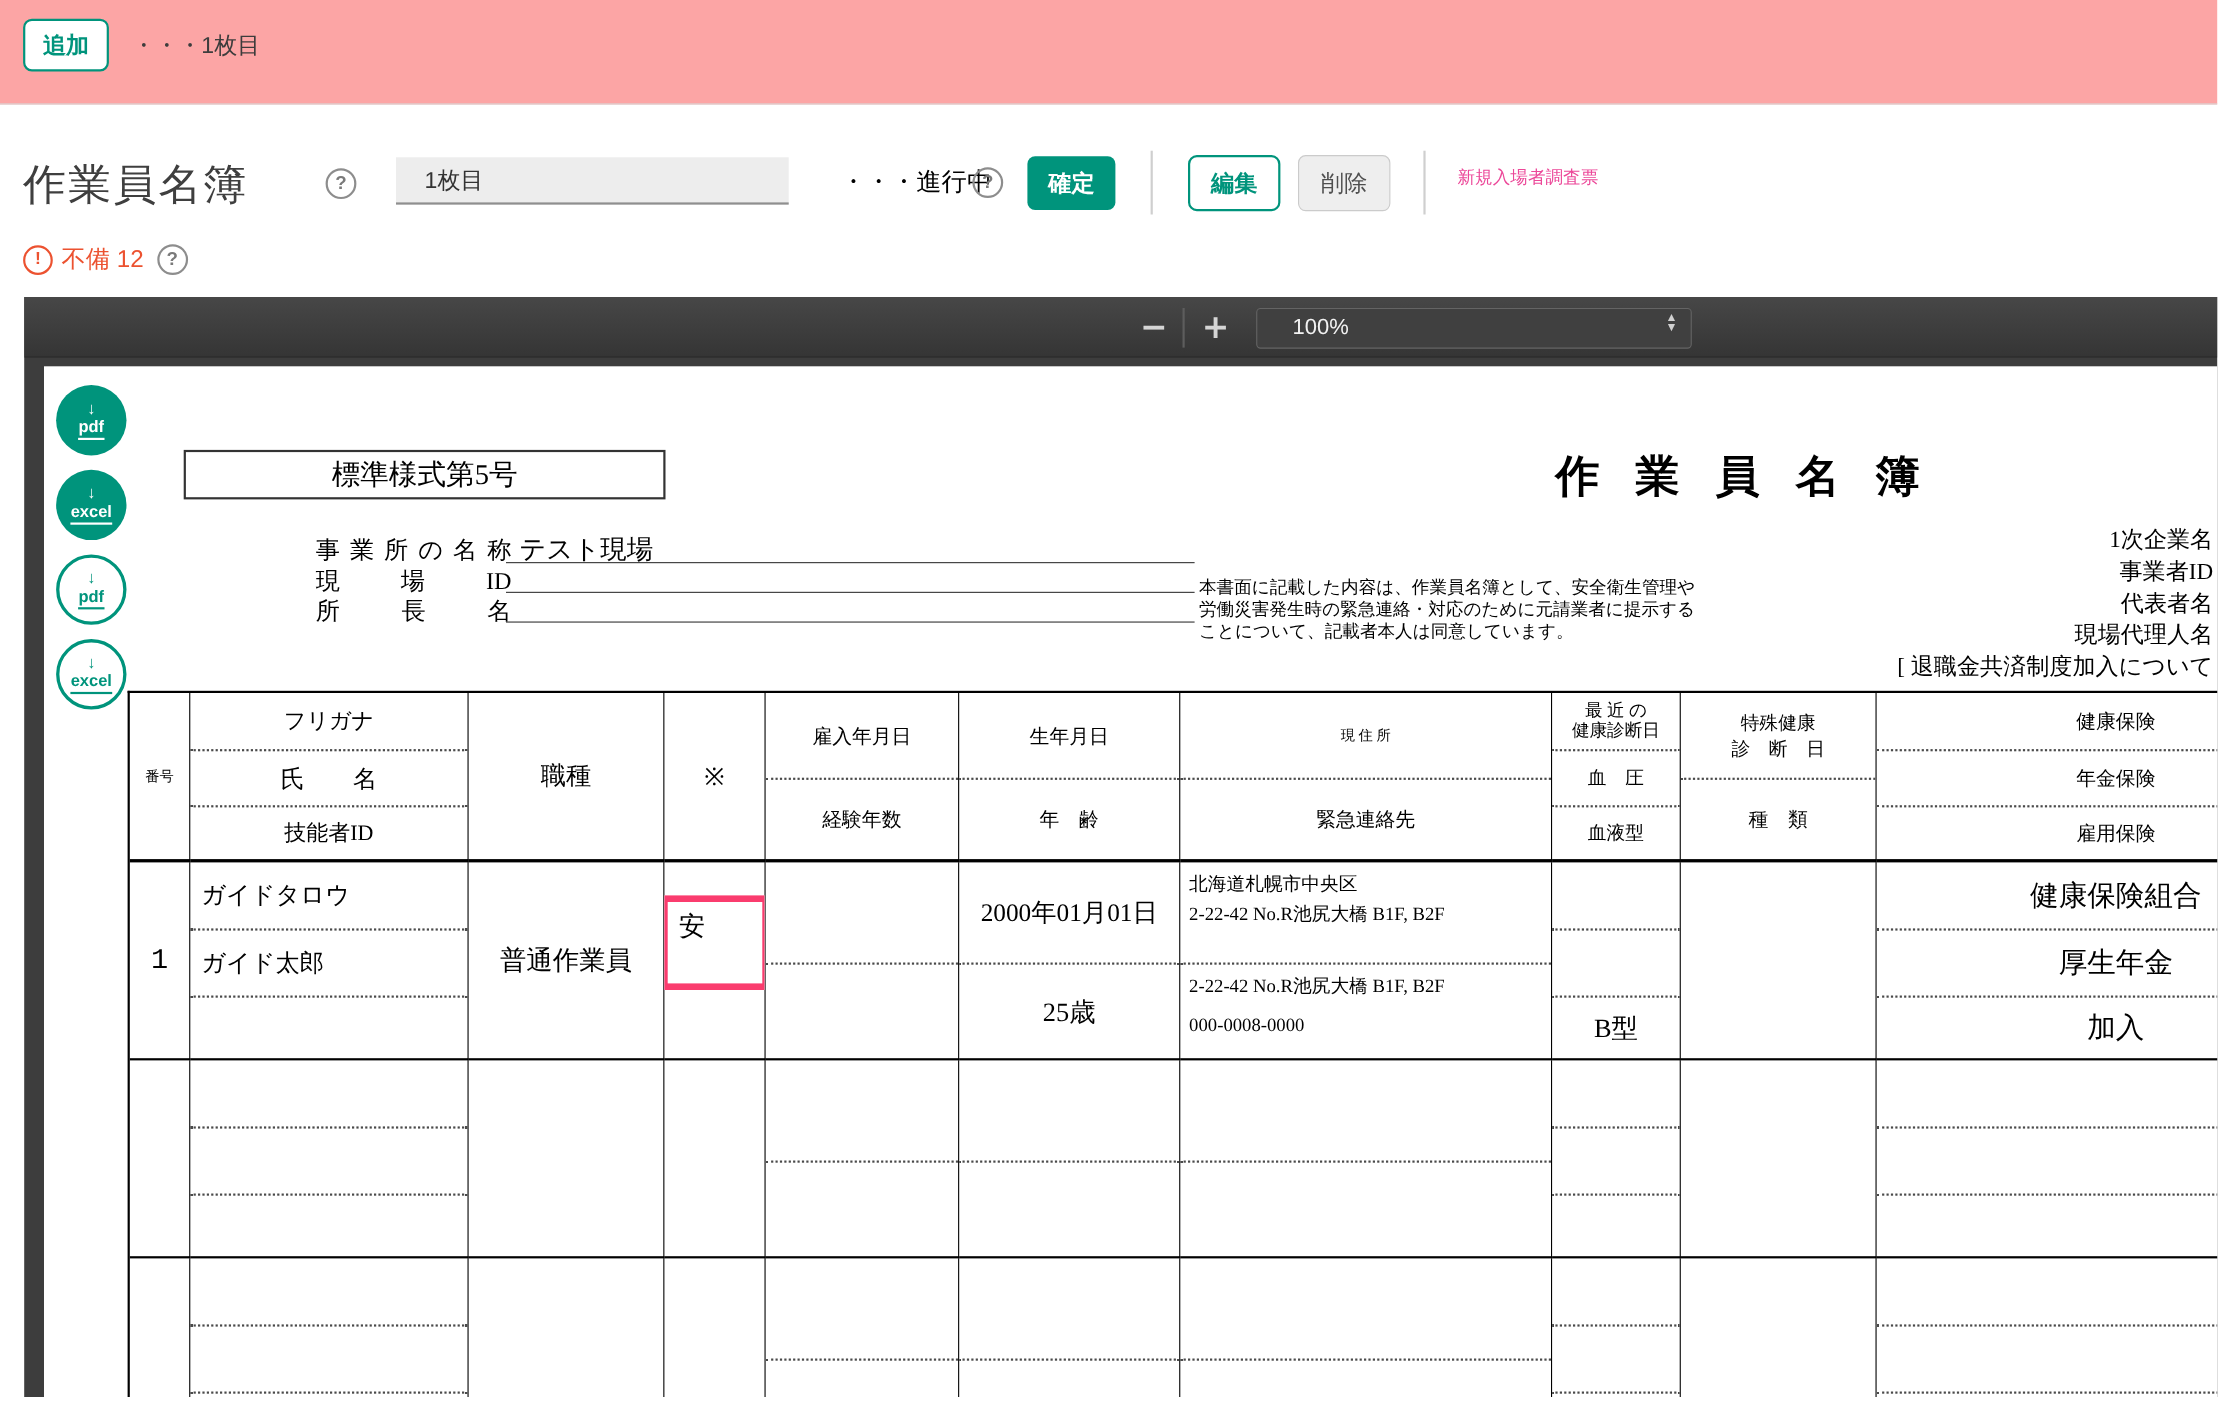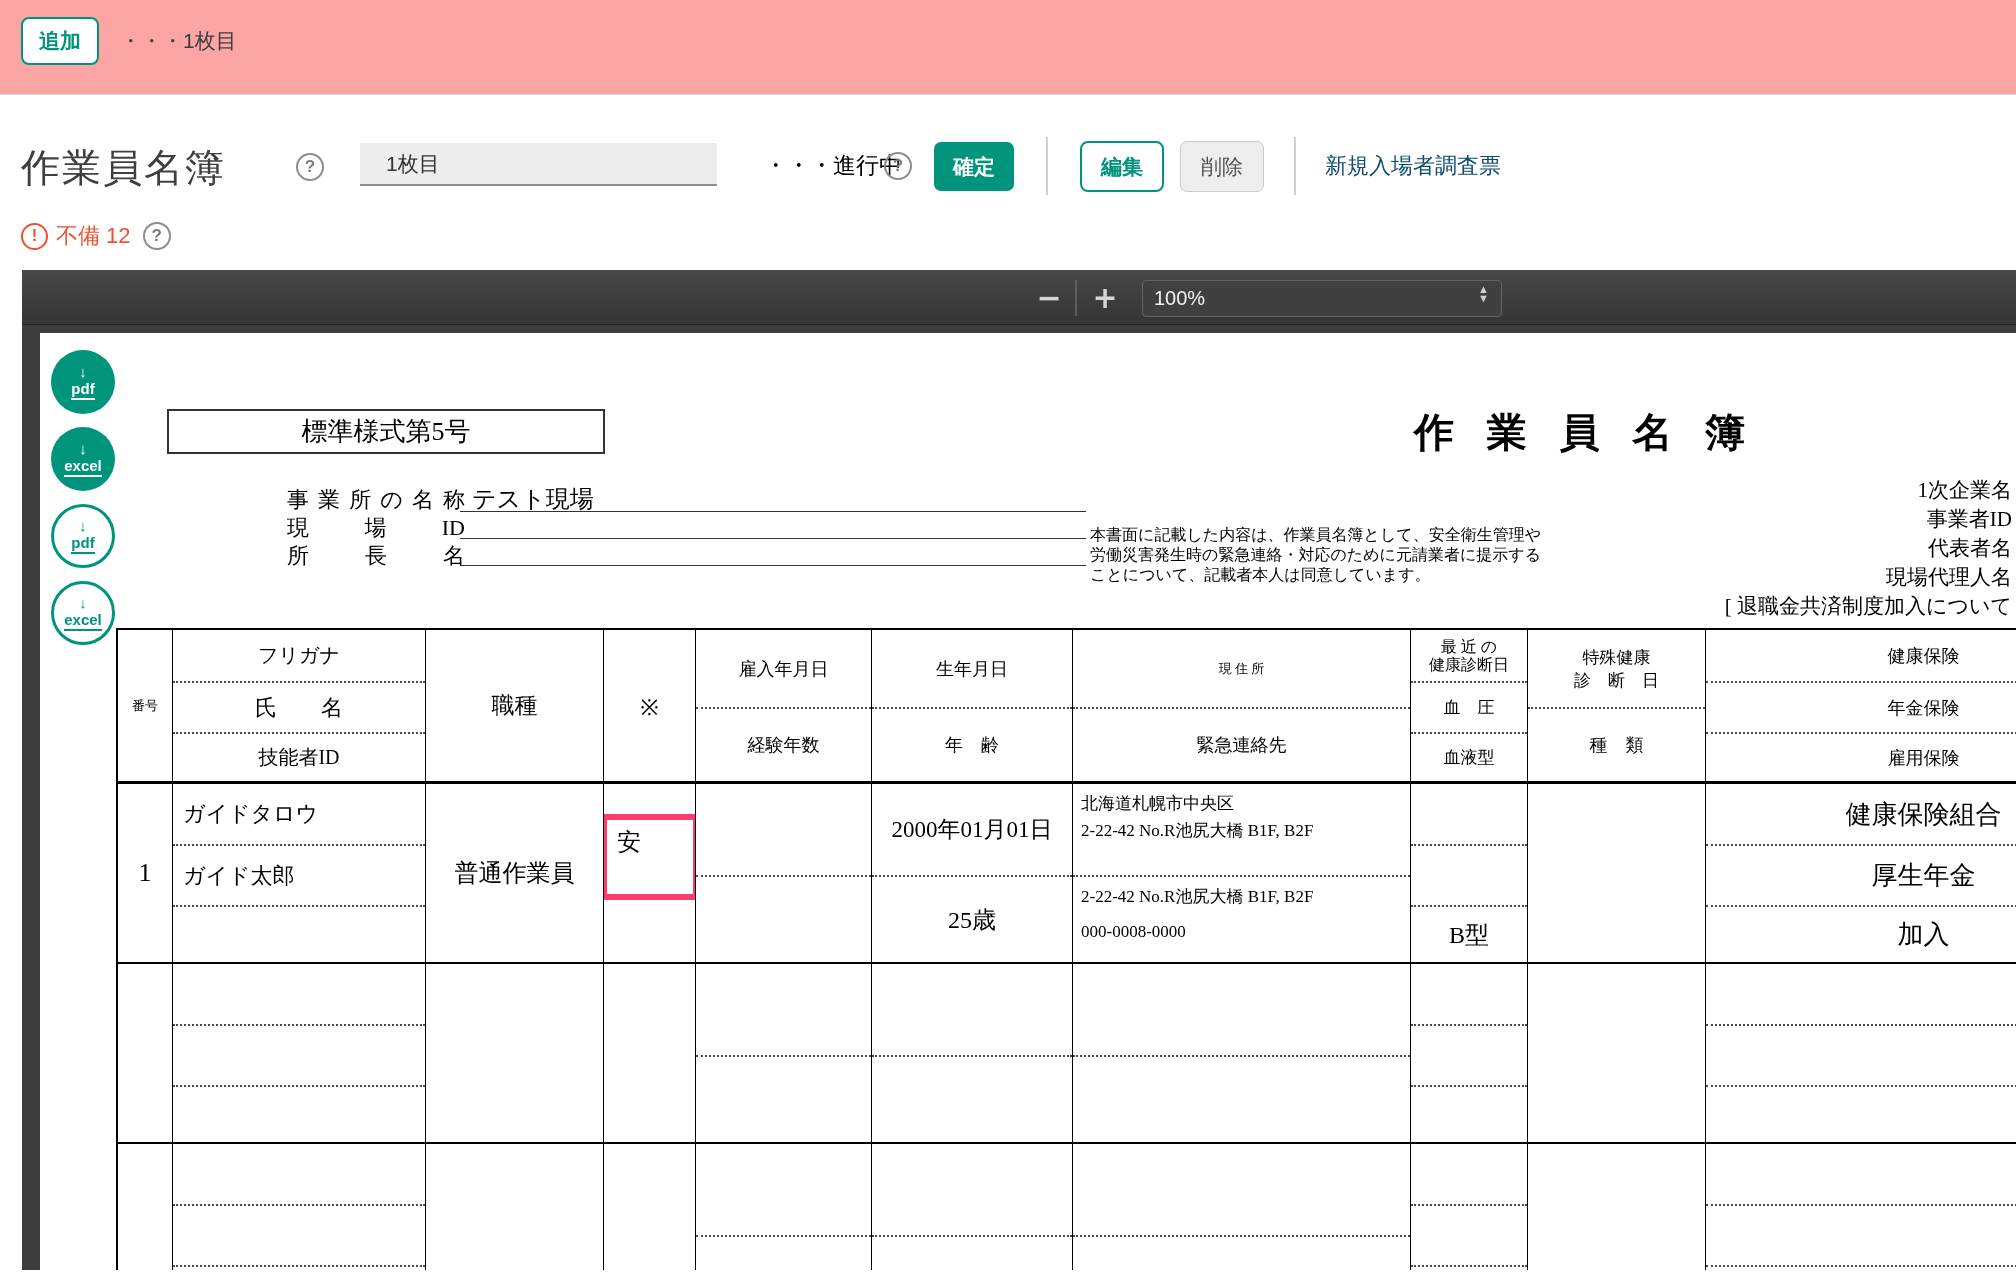--- a/index.html
+++ b/index.html
@@ -31,37 +31,37 @@
     display:flex; align-items:center; justify-content:center; cursor:pointer;}
   .vdiv { position:absolute; width:2px; background:#cfcfcf; }
   .vd1 { left:1046px; top:137px; height:58px; }
   .vd2 { left:1294px; top:137px; height:58px; }
   .btn-edit { position:absolute; left:1080px; top:141px; width:84px; height:51px;
     background:#fff; border:2px solid #00947c; border-radius:8px; color:#00947c;
     font-size:21px; font-weight:bold; display:flex; align-items:center; justify-content:center; cursor:pointer;}
   .btn-delete { position:absolute; left:1180px; top:141px; width:84px; height:51px;
     background:#eeeeee; border:1px solid #cbcbcb; border-radius:7px; color:#4f4f4f;
     font-size:21px; display:flex; align-items:center; justify-content:center; cursor:pointer;}
-  .survey-link { position:absolute; left:1325px; top:151px; font-size:22px; color:#0c4a6e; cursor:pointer; text-decoration:none;}
+  .survey-link { position:absolute; left:1325px; top:151px; font-size:16px; color:#ec4899; cursor:pointer; text-decoration:none;}
   .defect { position:absolute; left:21px; top:221px; display:flex; align-items:center; }
   .alert-ico { width:27px; height:27px; border:2px solid #ec5230; border-radius:50%;
     color:#ec5230; font-weight:bold; font-size:16px; display:flex; align-items:center; justify-content:center;}
   .defect-txt { margin-left:8px; margin-right:12px; color:#ec5230; font-size:22px; }
   
   .viewer { position:absolute; left:22px; top:270px; width:1994px; height:1000px;
     background:#3d3d3d; overflow:hidden; }
   .vtoolbar { position:absolute; left:0; top:0; width:100%; height:55px;
     background:linear-gradient(#474747,#353535); border-bottom:1px solid #262626; }
   .zbtn { position:absolute; top:8px; width:34px; height:38px; color:#d5d5d5; font-size:30px; font-weight:bold;
     display:flex; align-items:center; justify-content:center; cursor:pointer; font-family:"DejaVu Sans",sans-serif;}
   .zminus { left:1010px; }  .zplus { left:1066px; }
   .zdiv { position:absolute; left:1053px; top:10px; width:2px; height:36px; background:#5d5d5d; }
-  .zselect { position:absolute; left:1120px; top:10px; width:360px; height:37px;
+  .zselect { position:absolute; left:1120px; top:10px; width:396px; height:37px;
     background:#404040; border:1px solid #646464; border-radius:4px; color:#f2f2f2;
-    font-size:20px; display:flex; align-items:center; padding-left:11px; cursor:pointer;}
+    font-size:20px; display:flex; align-items:center; padding-left:32px; cursor:pointer;}
   .zarrows { position:absolute; right:12px; top:4px; display:flex; flex-direction:column; line-height:9px;
     font-size:11px; color:#d0d0d0; }
   
   .doc-page { position:absolute; left:18px; top:63px; width:2100px; height:1500px; background:#fff;
     font-family:"Liberation Serif","DejaVu Serif",serif; color:#000; }
   
   .exp-ico { position:absolute; left:11px; width:64px; height:64px; border-radius:50%;
     display:flex; flex-direction:column; align-items:center; justify-content:center; cursor:pointer;
     font-family:"Liberation Sans","DejaVu Sans",sans-serif;}
   .exp-fill { background:#00947c; color:#fff; }
@@ -93,21 +93,21 @@
   .dot { border-bottom:2px dotted #4a4a4a; }
   .h3a{height:53px;} .h3b{height:51px;} .h2a{height:79px;}
   .d3a{height:62px;} .d3b{height:61px;} .d2a{height:93px;}
   .grow{flex:1;}
   .fs16{font-size:16px;line-height:18px;} .fs17{font-size:17px;} .fs18{font-size:18px;}
   .fs19{font-size:13px;} .fs20{font-size:20px;} .fs22{font-size:22px;}
   .fs23{font-size:23px;} .fs24{font-size:24px;} .fs26{font-size:26px;}
   .left { justify-content:flex-start; text-align:left; padding-left:10px; }
   .addr { align-items:flex-start; justify-content:flex-start; text-align:left;
     padding:6px 8px 0 8px; font-size:17px; line-height:27px; }
-  .center-one { flex:1; display:flex; align-items:center; justify-content:center; }
+  .center-one { flex:1; display:flex; align-items:center; justify-content:center;font-family:Liberation Mono, monospace; }
   .mark-box { position:absolute; left:-3px; top:30px; width:98px; height:86px;
     border:6px solid #fa3c6e; background:#fff; font-size:24px; padding:6px 0 0 10px; }
 </style>
 </head>
 <body>
 
 <div id="app">
 
   <div class="topbar">
     <div class="btn-add">追加</div>

